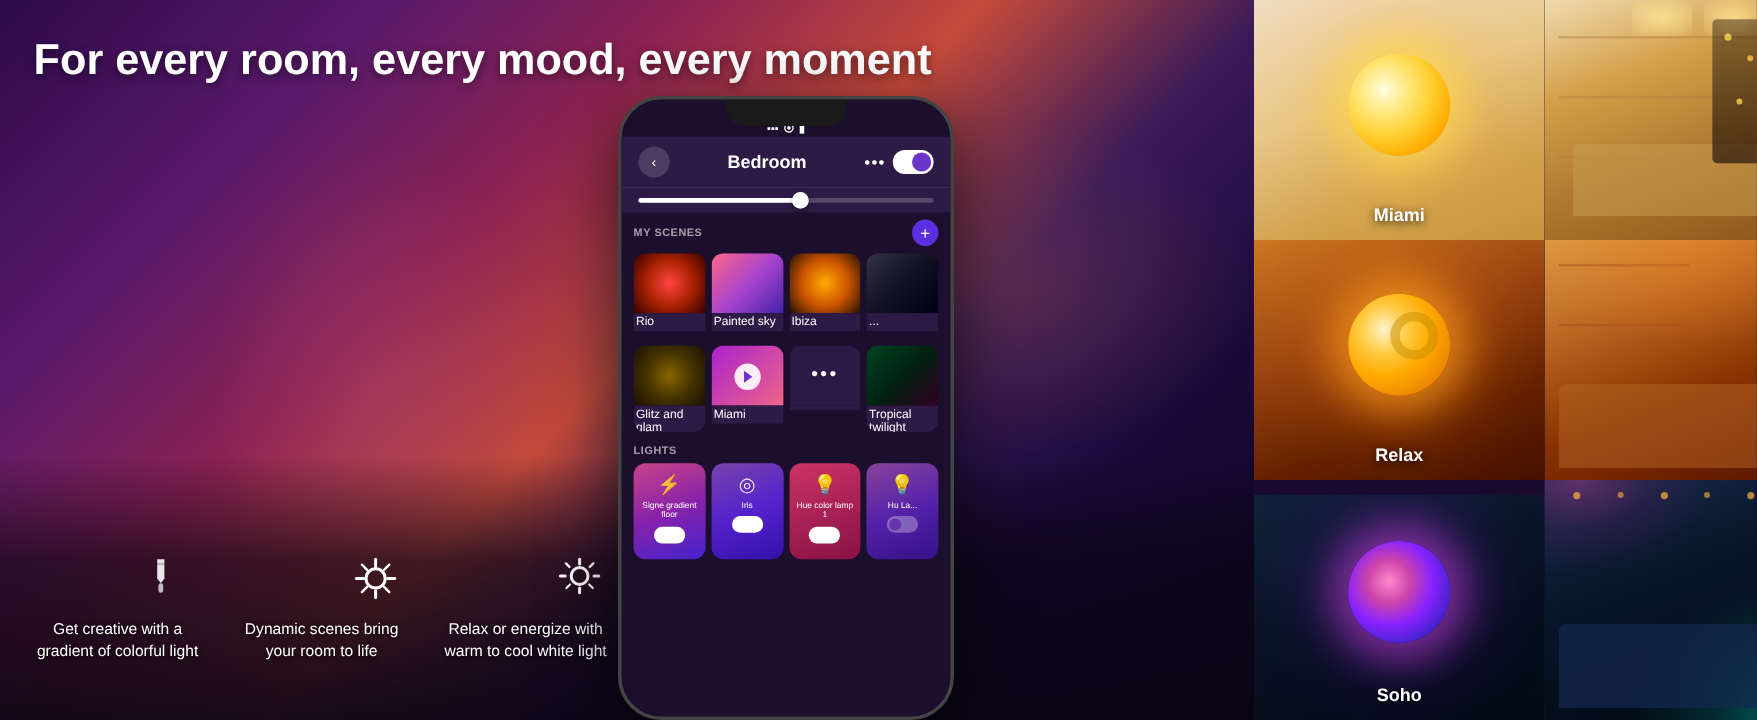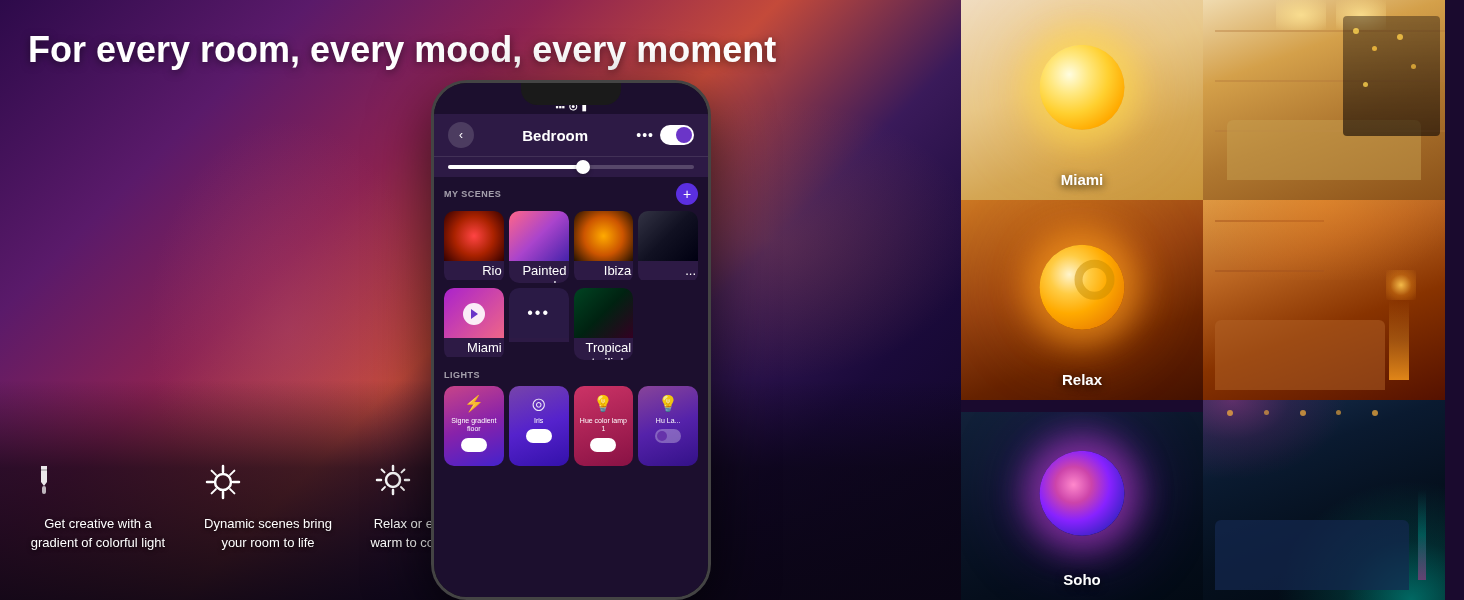--- a/index.html
+++ b/index.html
@@ -15,21 +15,21 @@
     
     .main-wrapper {
       display: flex;
       width: 1464px;
       height: 600px;
       position: relative;
     }
 
     
     .hero-section {
-      width: 961px;
+      width: 1045px;
       height: 600px;
       position: relative;
       overflow: hidden;
       flex-shrink: 0;
     }
 
     
     .hero-bg {
       position: absolute;
       inset: 0;
@@ -75,21 +75,21 @@
       bottom: 30px;
       left: 28px;
       display: flex;
       gap: 30px;
       z-index: 10;
     }
 
     .feature-item {
       display: flex;
       flex-direction: column;
-      align-items: flex-start;
+      align-items: flex-end;
       width: 140px;
       text-align: center;
     }
 
     .feature-icon {
       width: 50px;
       height: 50px;
       display: flex;
       align-items: center;
       justify-content: center;
@@ -301,22 +301,22 @@
     }
 
     .scene-thumb {
       width: 100%;
       height: 50px;
       border-radius: 8px 8px 0 0;
     }
 
     .scene-name {
       color: white;
-      font-size: 13px;
-      text-align: right;
+      font-size: 10px;
+      text-align: left;
       padding: 2px;
       background: #2d1a45;
       font-weight: 500;
     }
 
     
     .scene-rio { background: radial-gradient(circle, #ff4444, #aa2200, #330000); }
     .scene-ibiza { background: radial-gradient(circle, #ffaa00, #cc5500, #221100); }
     .scene-painted-sky { background: linear-gradient(135deg, #ff6688, #aa44cc, #4422aa); }
     .scene-glitz { background: radial-gradient(circle, #886600, #443300, #1a1000); }
@@ -563,20 +563,24 @@
               <div class="scene-card">
                 <div class="scene-thumb scene-ibiza"></div>
                 <div class="scene-name">Ibiza</div>
               </div>
 
               <div class="scene-card">
                 <div class="scene-thumb" style="background: linear-gradient(135deg, #334, #112, #001);"></div>
                 <div class="scene-name">...</div>
               </div>
 
+              <div class="scene-card">
+                <div class="scene-thumb scene-glitz"></div>
+                <div class="scene-name">Glitz and glam</div>
+              </div>
 
               <div class="scene-card" style="position:relative;">
                 <div class="scene-thumb scene-miami"></div>
                 <div class="play-overlay">
                   <div class="play-triangle"></div>
                 </div>
                 <div class="scene-name">Miami</div>
               </div>
 
               <div class="scene-card">

